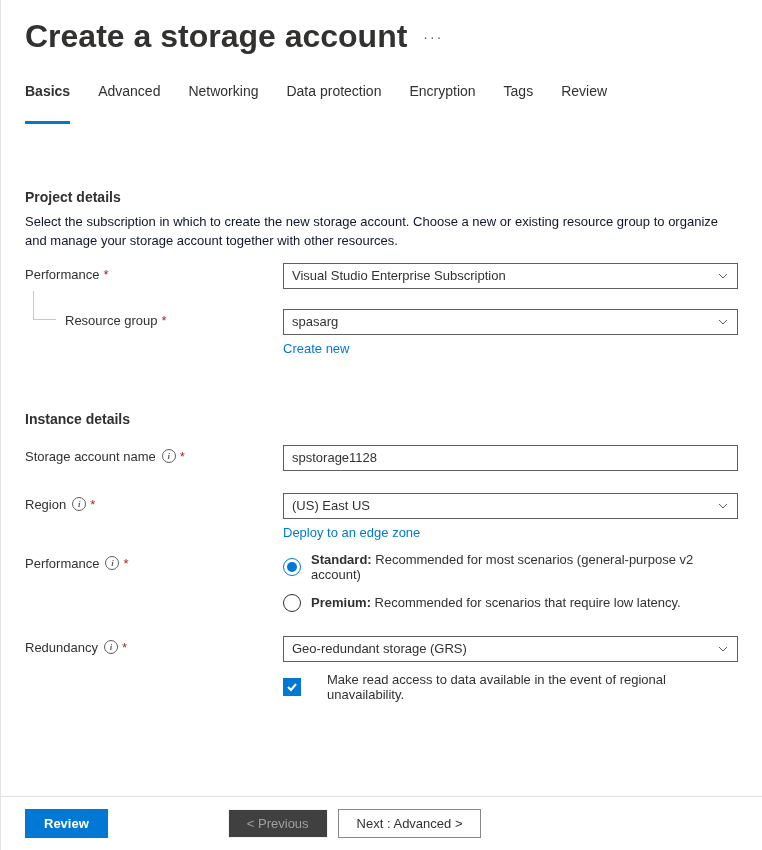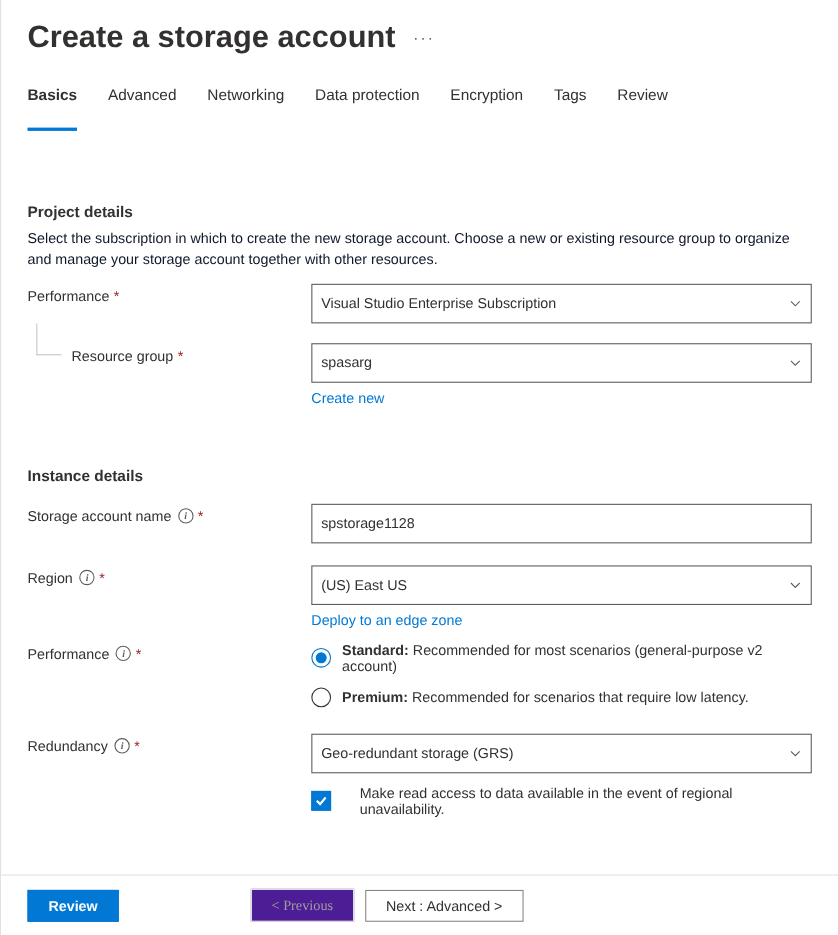--- a/index.html
+++ b/index.html
@@ -13,21 +13,21 @@
       position: relative;
       border-left: 1px solid #e1e1e1;
     }
     .header {
       padding: 18px 24px 8px 24px;
       display: flex;
       align-items: center;
       gap: 12px;
     }
     .page-title {
-      font-size: 28px;
+      font-size: 32px;
       font-weight: 600;
       color: #323130;
     }
     .ellipsis { color: #605e5c; font-size: 14px; letter-spacing: 2px; cursor: pointer; padding: 0 4px;}
     .tabs {
       display: flex;
       gap: 28px;
       padding: 12px 24px 0 24px;
       border-bottom: none;
       margin-top: 8px;
@@ -91,21 +91,21 @@
       margin-left: 6px;
       cursor: pointer;
     }
     .info-icon::before { content: "i"; font-style: italic; font-family: serif; font-weight: bold;}
     .dropdown, .textinput {
       width: 100%;
       border: 1px solid #605e5c;
       background: #ffffff;
       padding: 4px 8px;
       font-size: 13px;
-      height: 36px;
+      height: 26px;
       color: #323130;
       position: relative;
       display: flex;
       align-items: center;
       cursor: pointer;
     }
     .textinput { cursor: text; }
     .chevron {
       position: absolute;
       right: 8px;
@@ -197,25 +197,24 @@
       min-width: 80px;
       text-align: center;
     }
     .btn.primary {
       background: #0078d4;
       border-color: #0078d4;
       color: #ffffff;
       font-weight: 600;
     }
     .btn.disabled {
-      background: #4c1d95;
+      background: #404040;
       border-color: #f3f2f1;
       color: #a19f9d;
       cursor: default;
-      font-family: Liberation Serif, serif;
     }
     .footer-gap { width: 100px; }
   </style>
 </head>
 <body>
 
 <div class="header">
   <div class="page-title">Create a storage account</div>
   <div class="ellipsis">···</div>
 </div>

